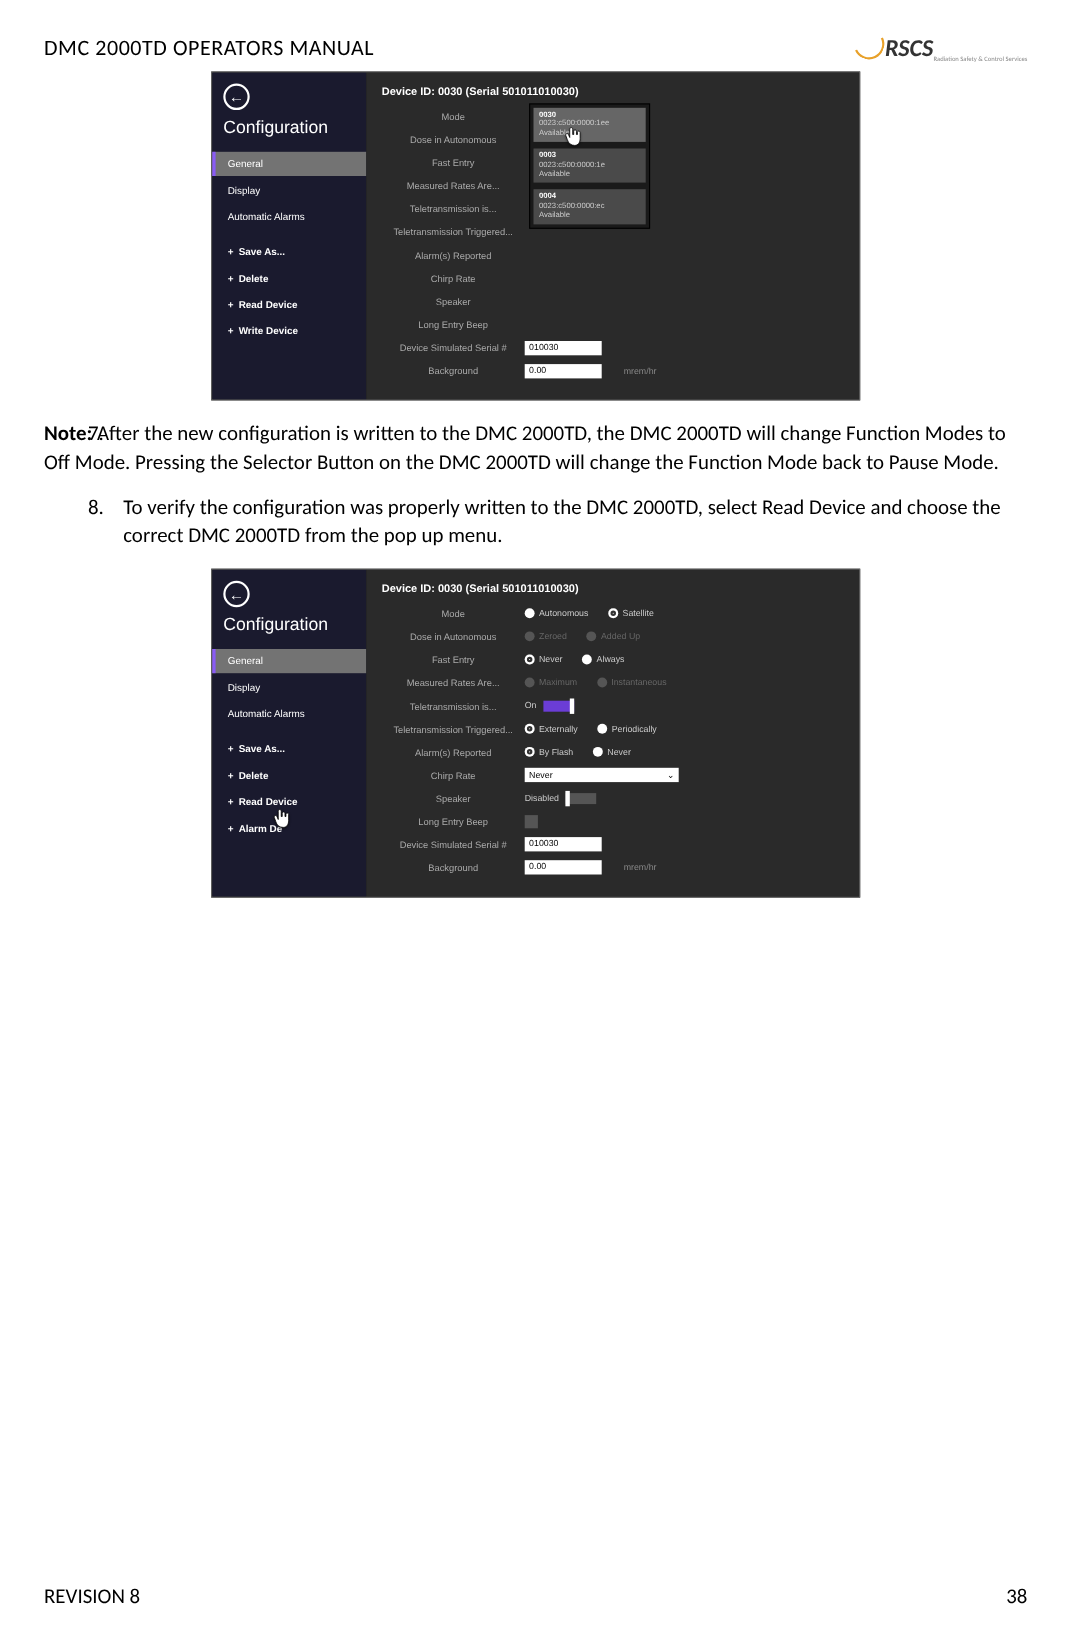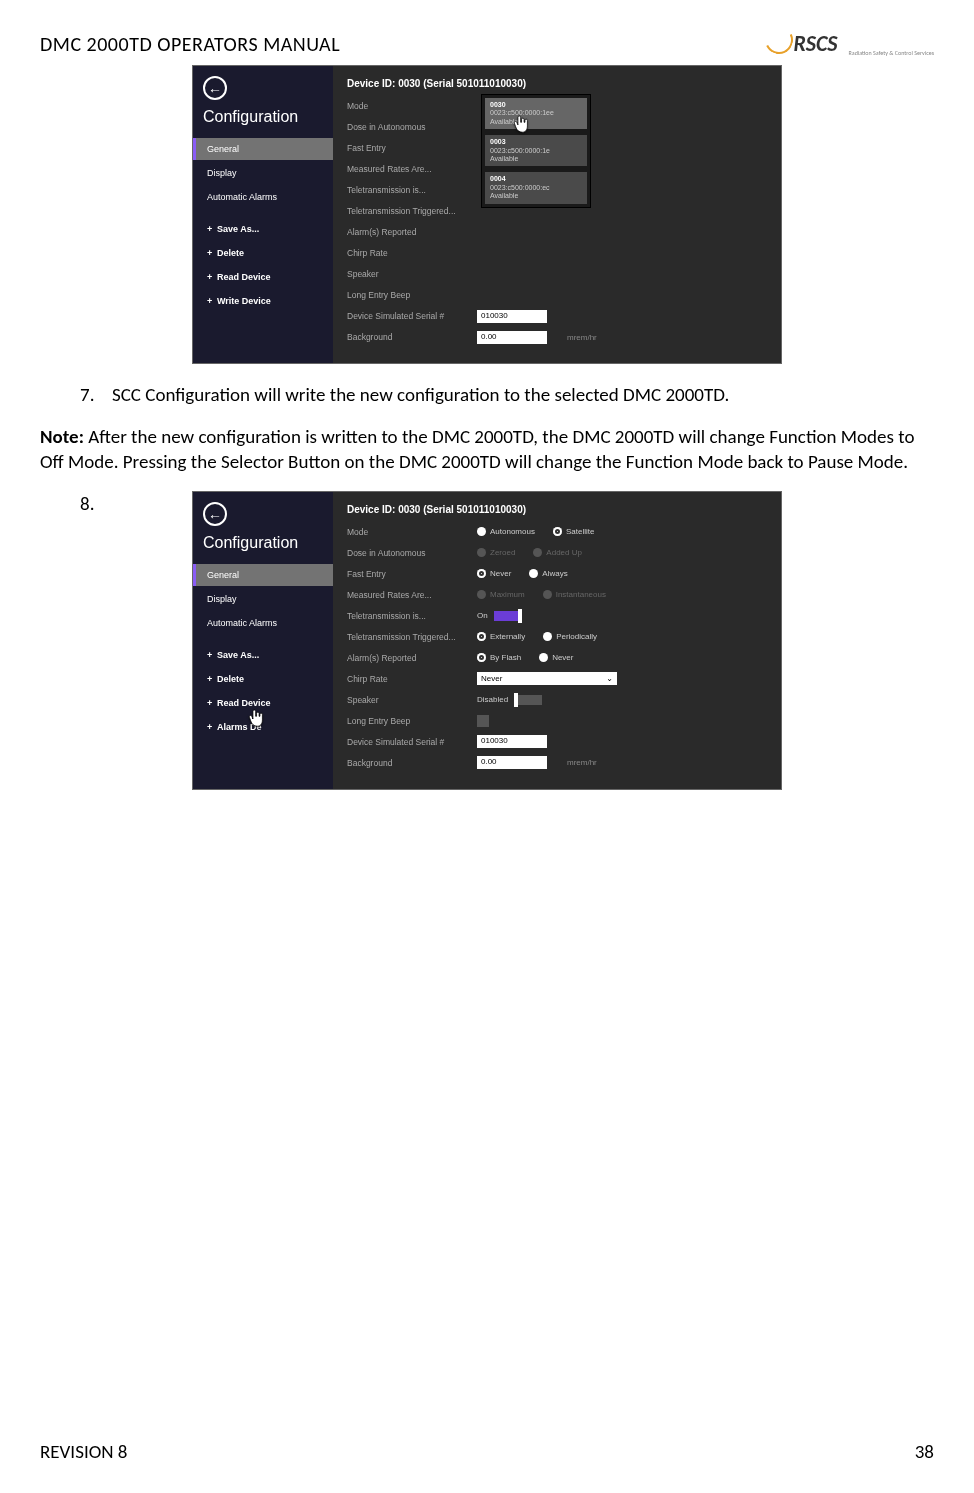--- a/index.html
+++ b/index.html
@@ -21,21 +21,21 @@
   .page-title { font-size: 20px; font-weight: 400; letter-spacing: 0.5px; }
   .logo { display: flex; align-items: flex-end; }
   .logo-main { font-size: 22px; font-weight: 700; font-style: italic; color: #333; position: relative; padding-left: 28px; }
   .logo-main::before {
     content: ""; position: absolute; left: 0; top: -4px;
     width: 24px; height: 24px;
     border: 2px solid #e8a12a; border-radius: 50%;
     transform: rotate(20deg);
     border-top-color: transparent; border-left-color: transparent;
   }
-  .logo-sub { font-size: 6px; color: #888; margin-left: 11px; }
+  .logo-sub { font-size: 6px; color: #888; }
   .screenshot {
     width: 590px;
     margin: 0 auto 18px auto;
     background: #1a1a1a;
     display: flex;
     font-family: "Segoe UI", Arial, sans-serif;
     color: #ccc;
     font-size: 9px;
     border: 1px solid #666;
   }
@@ -51,21 +51,21 @@
     margin: 2px 0 8px 10px; color: #fff; font-size: 14px;
   }
   .config-title { color: #fff; font-size: 16px; font-weight: 300; padding: 0 10px 12px 10px; }
   .side-item { padding: 6px 10px 6px 14px; color: #fff; font-size: 9px; margin-bottom: 2px; }
   .side-item.selected { background: #737373; border-left: 3px solid #8a5cf5; padding-left: 11px; }
   .side-item.bold { font-weight: 700; }
   .side-item .plus { display: inline-block; width: 10px; }
   .ss-main { flex: 1; background: #2a2a2a; padding: 12px 14px; position: relative; }
   .device-header { color: #fff; font-weight: 700; font-size: 10px; margin-bottom: 10px; }
   .config-row { display: flex; align-items: center; margin-bottom: 7px; min-height: 14px; }
-  .config-label { width: 130px; color: #aaa; font-size: 8.5px; flex-shrink: 0; }
+  .config-label { width: 130px; color: #aaa; font-size: 8.5px; flex-shrink: 0; text-align: center; }
   .config-val { flex: 1; display: flex; align-items: flex-end; gap: 18px; }
   .radio-opt { display: flex; align-items: center; gap: 4px; color: #ccc; font-size: 8px; }
   .radio-opt.dim { color: #666; }
   .radio-dot { width: 9px; height: 9px; border-radius: 50%; background: #fff; flex-shrink: 0; }
   .radio-dot.sel { background: #fff; box-shadow: inset 0 0 0 2px #fff, inset 0 0 0 4px #333; }
   .radio-dot.off { background: #555; }
   .toggle { display: flex; align-items: center; gap: 6px; font-size: 8px; }
   .toggle-track { width: 28px; height: 10px; background: #444; position: relative; }
   .toggle-track.on { background: #6b3dd6; }
   .toggle-thumb { width: 4px; height: 14px; background: #fff; position: absolute; top: -2px; }
@@ -194,46 +194,46 @@
     </div>
     <div class="cursor-hand" style="left:180px; top:48px;">
       <svg viewBox="0 0 20 24">
           <path fill="#fff" stroke="#000" stroke-width="0.8" d="M7 2c1 0 1.5.8 1.5 1.8V9h1V6c0-1 .6-1.6 1.4-1.6s1.4.6 1.4 1.6v3h1V7c0-1 .6-1.5 1.3-1.5S16 6 16 7v6c0 4-2 7-5.5 7S4 18 3 14l-1.5-4c-.3-1 .3-2 1.3-2 .7 0 1.2.5 1.5 1.2L5.5 12V3.8C5.5 2.8 6 2 7 2z"></path>
         </svg>
     </div>
   </div>
 </div>
 
 <ol class="step-list">
-  <li><span class="num">7.</span><span>SCC Configuration will write the new configuration to the selected DMC 2000TD.</span></li>
+  <li><span class="num">7.</span></li>
 </ol>
 
 <p class="note-para">
   <span class="note-label">Note:</span><span> After the new configuration is written to the DMC 2000TD, the DMC 2000TD will change Function Modes to Off Mode. Pressing the Selector Button on the DMC 2000TD will change the Function Mode back to Pause Mode.</span>
 </p>
 
 <ol class="step-list">
-  <li><span class="num">8.</span></li>
+  <li><span class="num">8.</span><span>To verify the configuration was properly written to the DMC 2000TD, select Read Device and choose the correct DMC 2000TD from the pop up menu.</span></li>
 </ol>
 
 <div class="screenshot">
   <div class="ss-sidebar">
     <div class="back-btn">←</div>
     <div class="config-title">Configuration</div>
     <div class="side-item selected"><span>General</span></div>
     <div class="side-item"><span>Display</span></div>
     <div class="side-item"><span>Automatic Alarms</span></div>
     <div style="height:8px"></div>
     <div class="side-item bold"><span class="plus">+</span><span>Save As...</span></div>
     <div class="side-item bold"><span class="plus">+</span><span>Delete</span></div>
     <div class="side-item bold" style="position:relative;">
       <span class="plus">+</span><span>Read Device</span>
     </div>
     <div class="side-item bold" style="position:relative;">
-      <span class="plus">+</span><span>Alarms De</span>
+      <span class="plus">+</span><span>Alarm De</span>
       <div class="cursor-hand" style="position:absolute; left:55px; top:-8px;">
         <svg viewBox="0 0 20 24">
             <path fill="#fff" stroke="#000" stroke-width="0.8" d="M7 2c1 0 1.5.8 1.5 1.8V9h1V6c0-1 .6-1.6 1.4-1.6s1.4.6 1.4 1.6v3h1V7c0-1 .6-1.5 1.3-1.5S16 6 16 7v6c0 4-2 7-5.5 7S4 18 3 14l-1.5-4c-.3-1 .3-2 1.3-2 .7 0 1.2.5 1.5 1.2L5.5 12V3.8C5.5 2.8 6 2 7 2z"></path>
           </svg>
       </div>
     </div>
   </div>
   <div class="ss-main">
     <div class="device-header">Device ID: 0030 (Serial 501011010030)</div>
 

